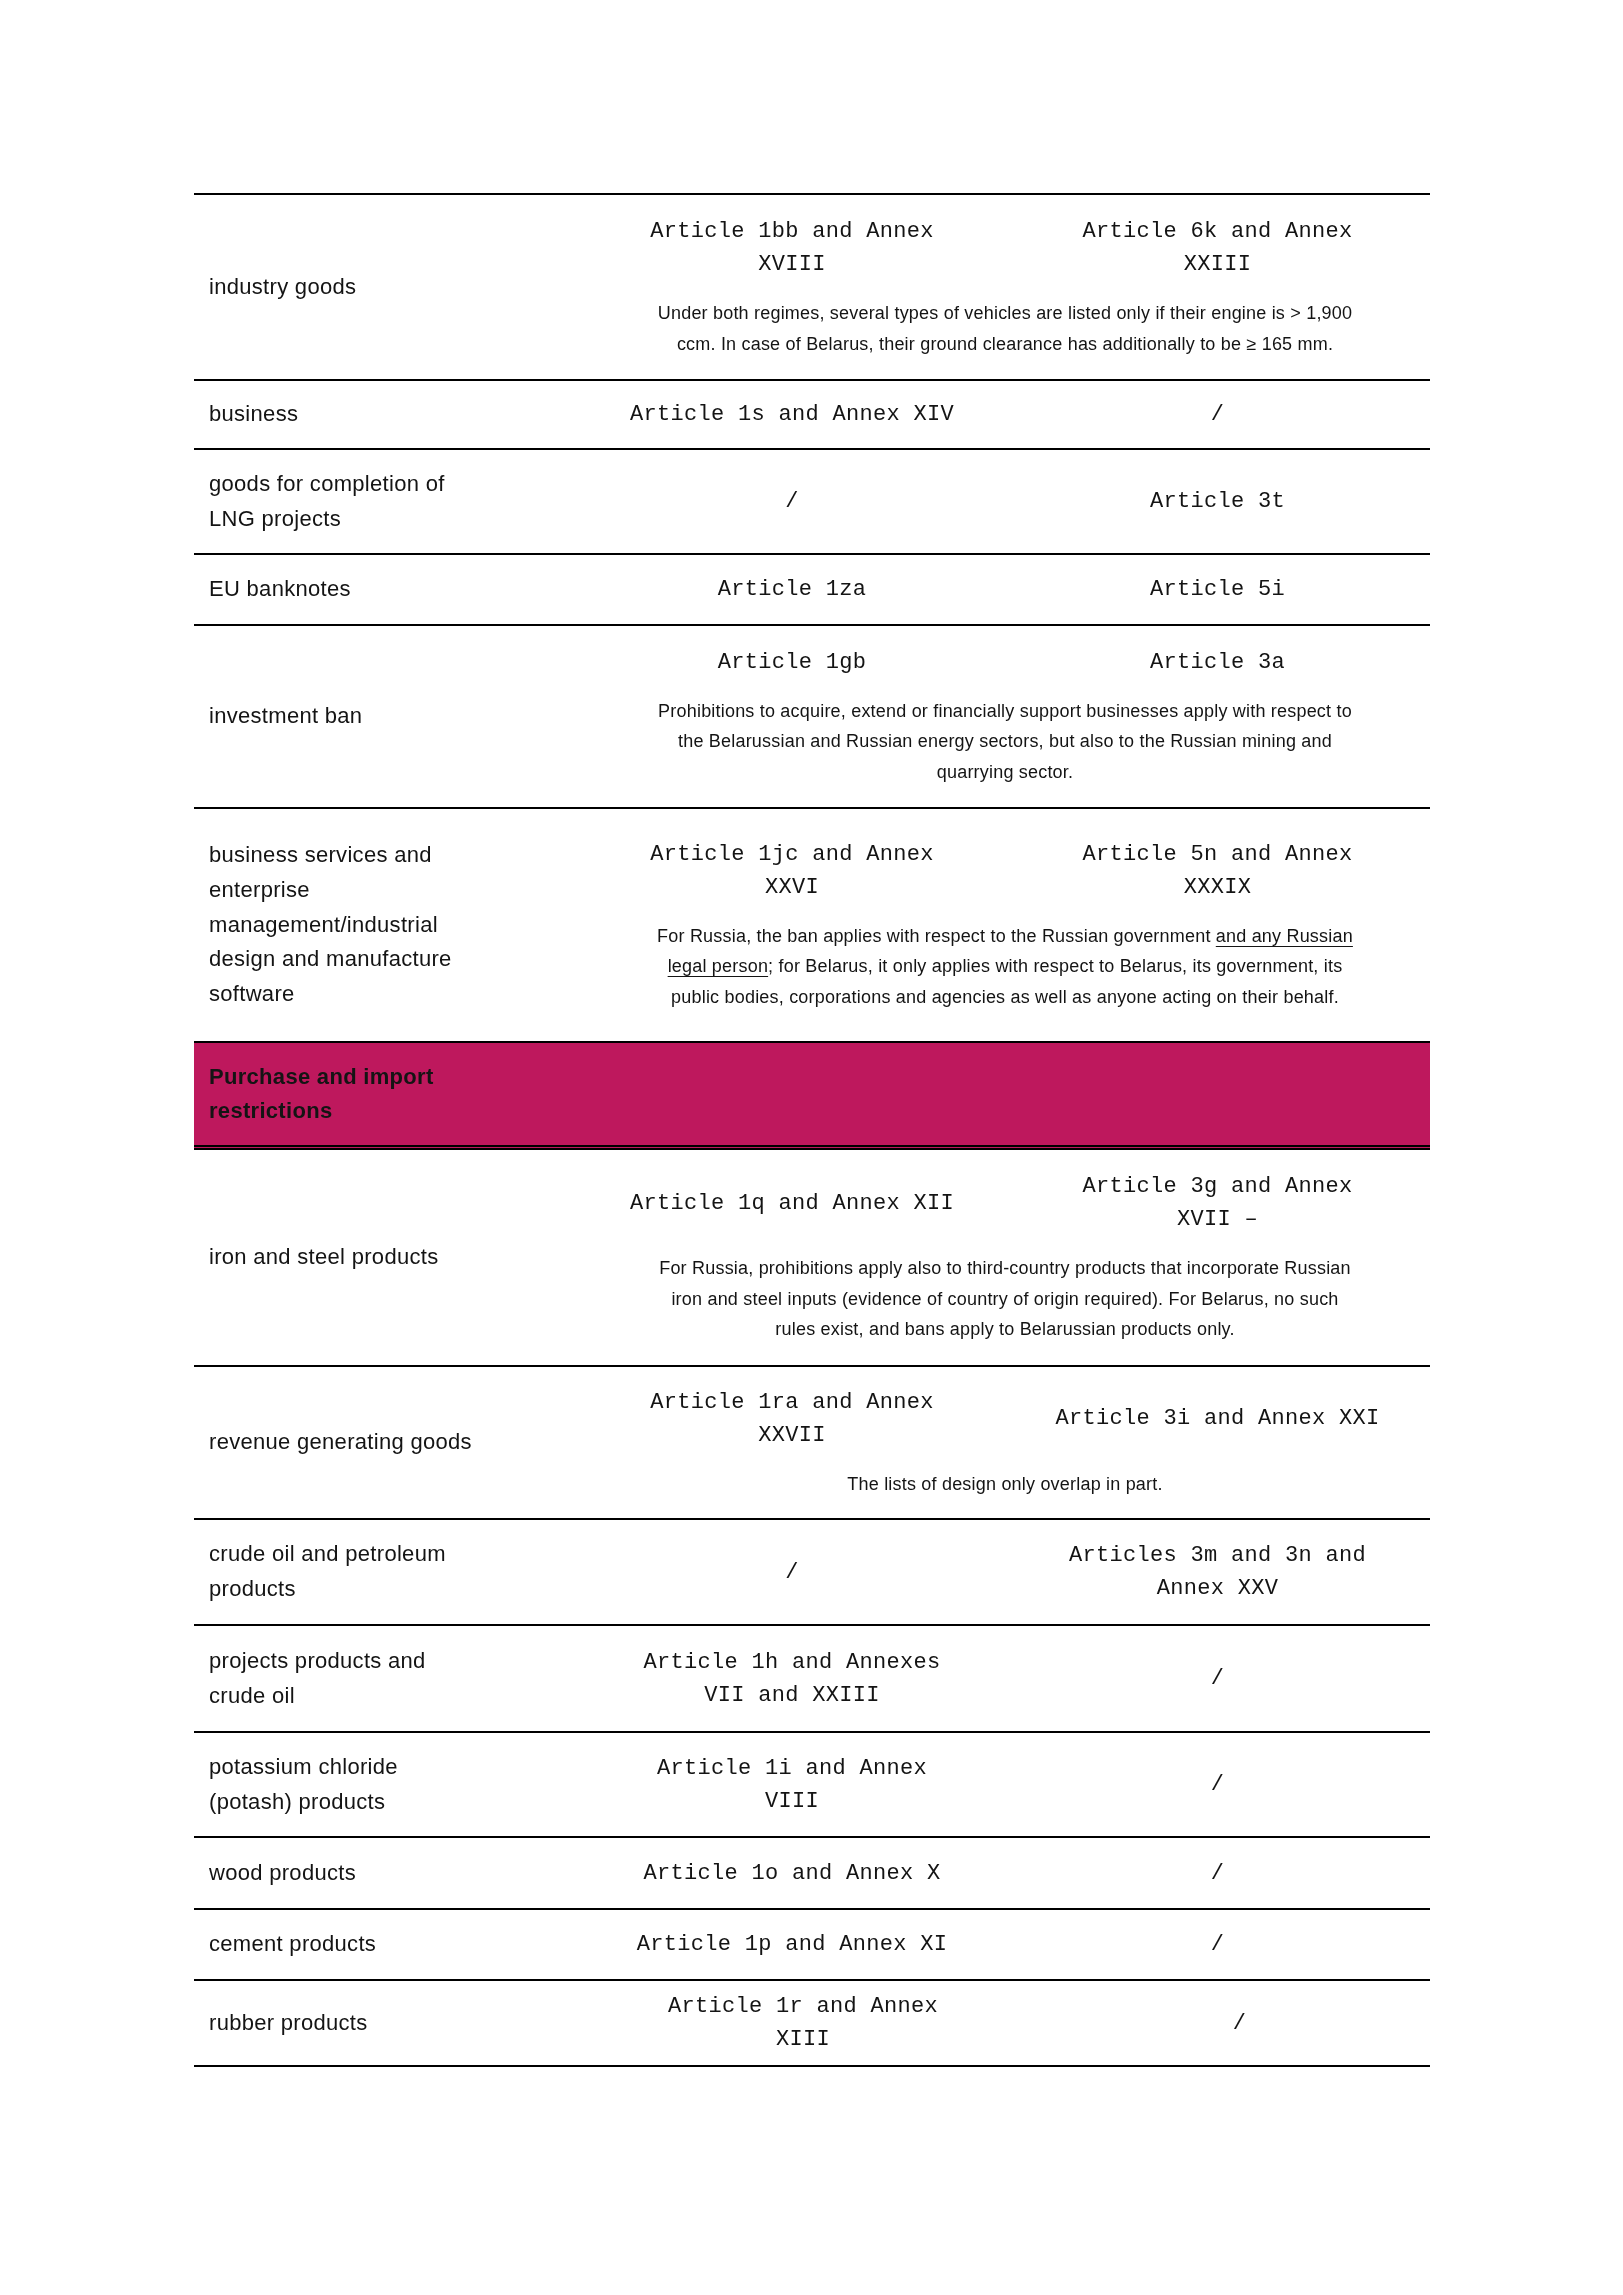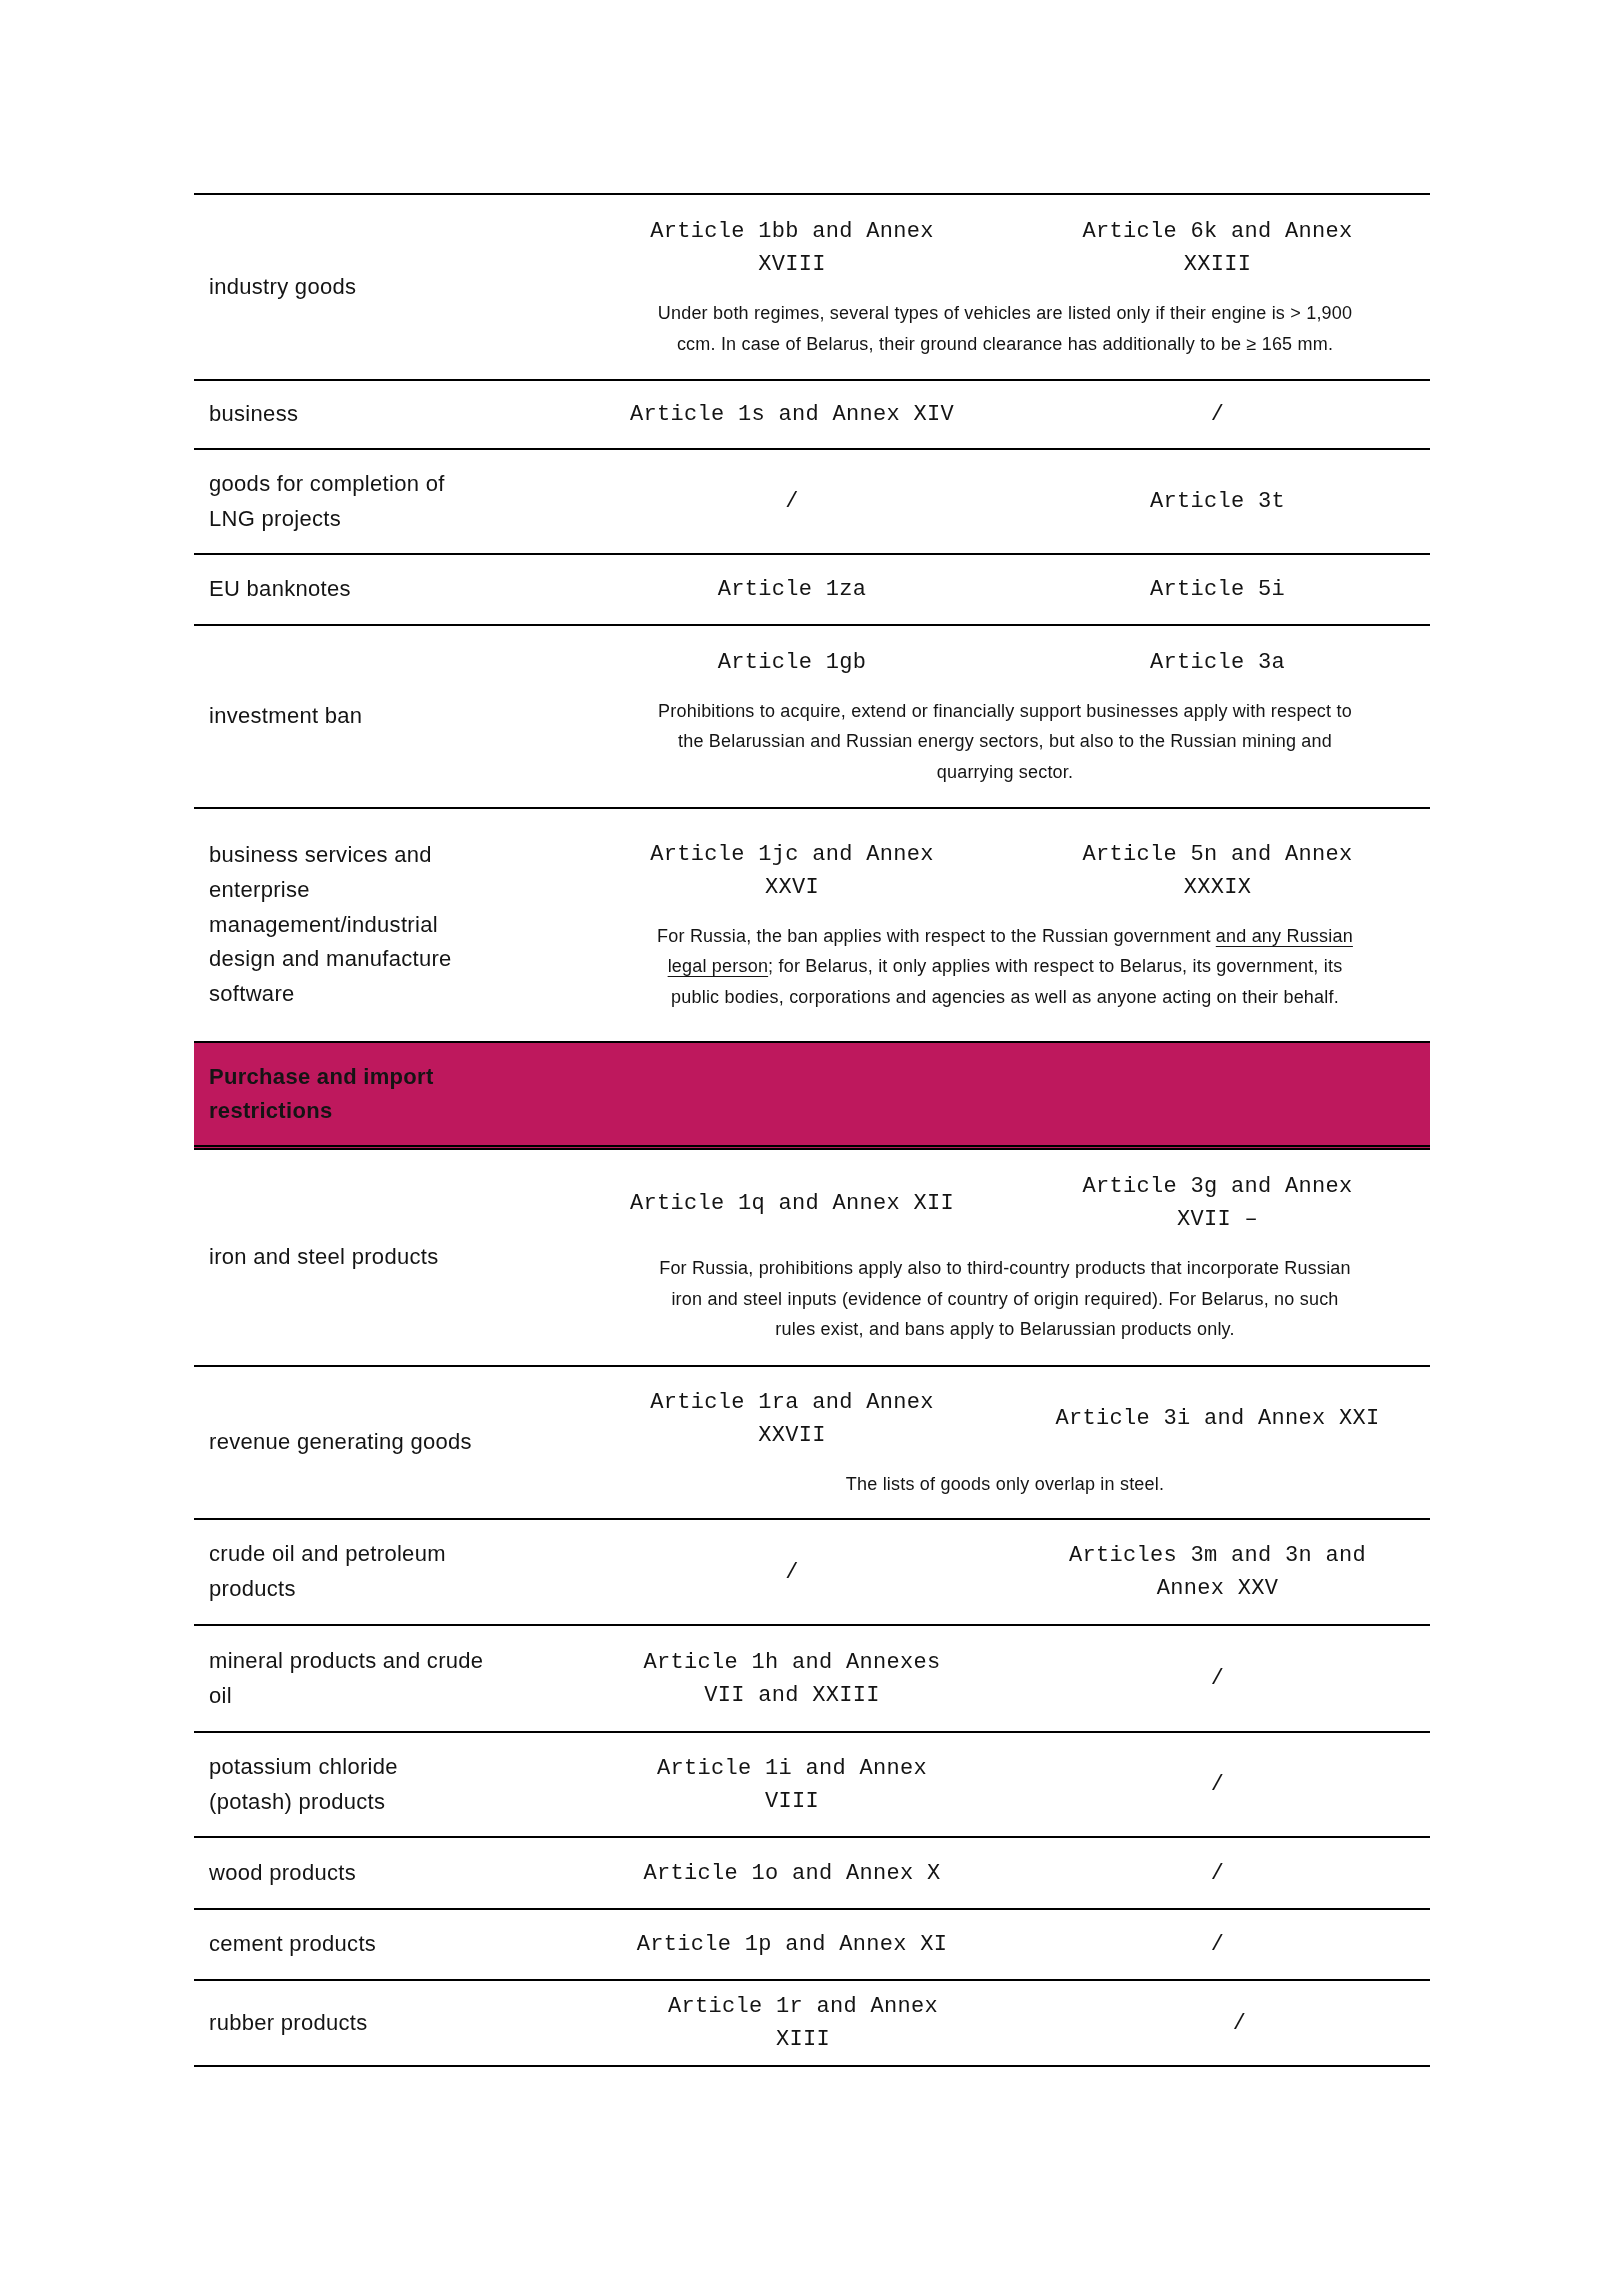--- a/index.html
+++ b/index.html
@@ -108,32 +108,32 @@
       </div>
     </div>
 
     <div class="row noted">
       <div class="cell-label">revenue generating goods</div>
       <div class="articles-block">
         <div class="art-line">
           <div class="art">Article 1ra and Annex XXVII</div>
           <div class="art">Article 3i and Annex XXI</div>
         </div>
-        <div class="note-text">The lists of goods only overlap in steel.</div>
+        <div class="note-text">The lists of design only overlap in part.</div>
       </div>
     </div>
 
     <div class="row simple">
       <div class="cell-label">crude oil and petroleum products</div>
       <div class="art">/</div>
       <div class="art">Articles 3m and 3n and Annex XXV</div>
     </div>
 
     <div class="row simple">
-      <div class="cell-label">mineral products and crude oil</div>
+      <div class="cell-label">projects products and crude oil</div>
       <div class="art">Article 1h and Annexes VII and XXIII</div>
       <div class="art">/</div>
     </div>
 
     <div class="row simple">
       <div class="cell-label">potassium chloride (potash) products</div>
       <div class="art">Article 1i and Annex VIII</div>
       <div class="art">/</div>
     </div>
 

